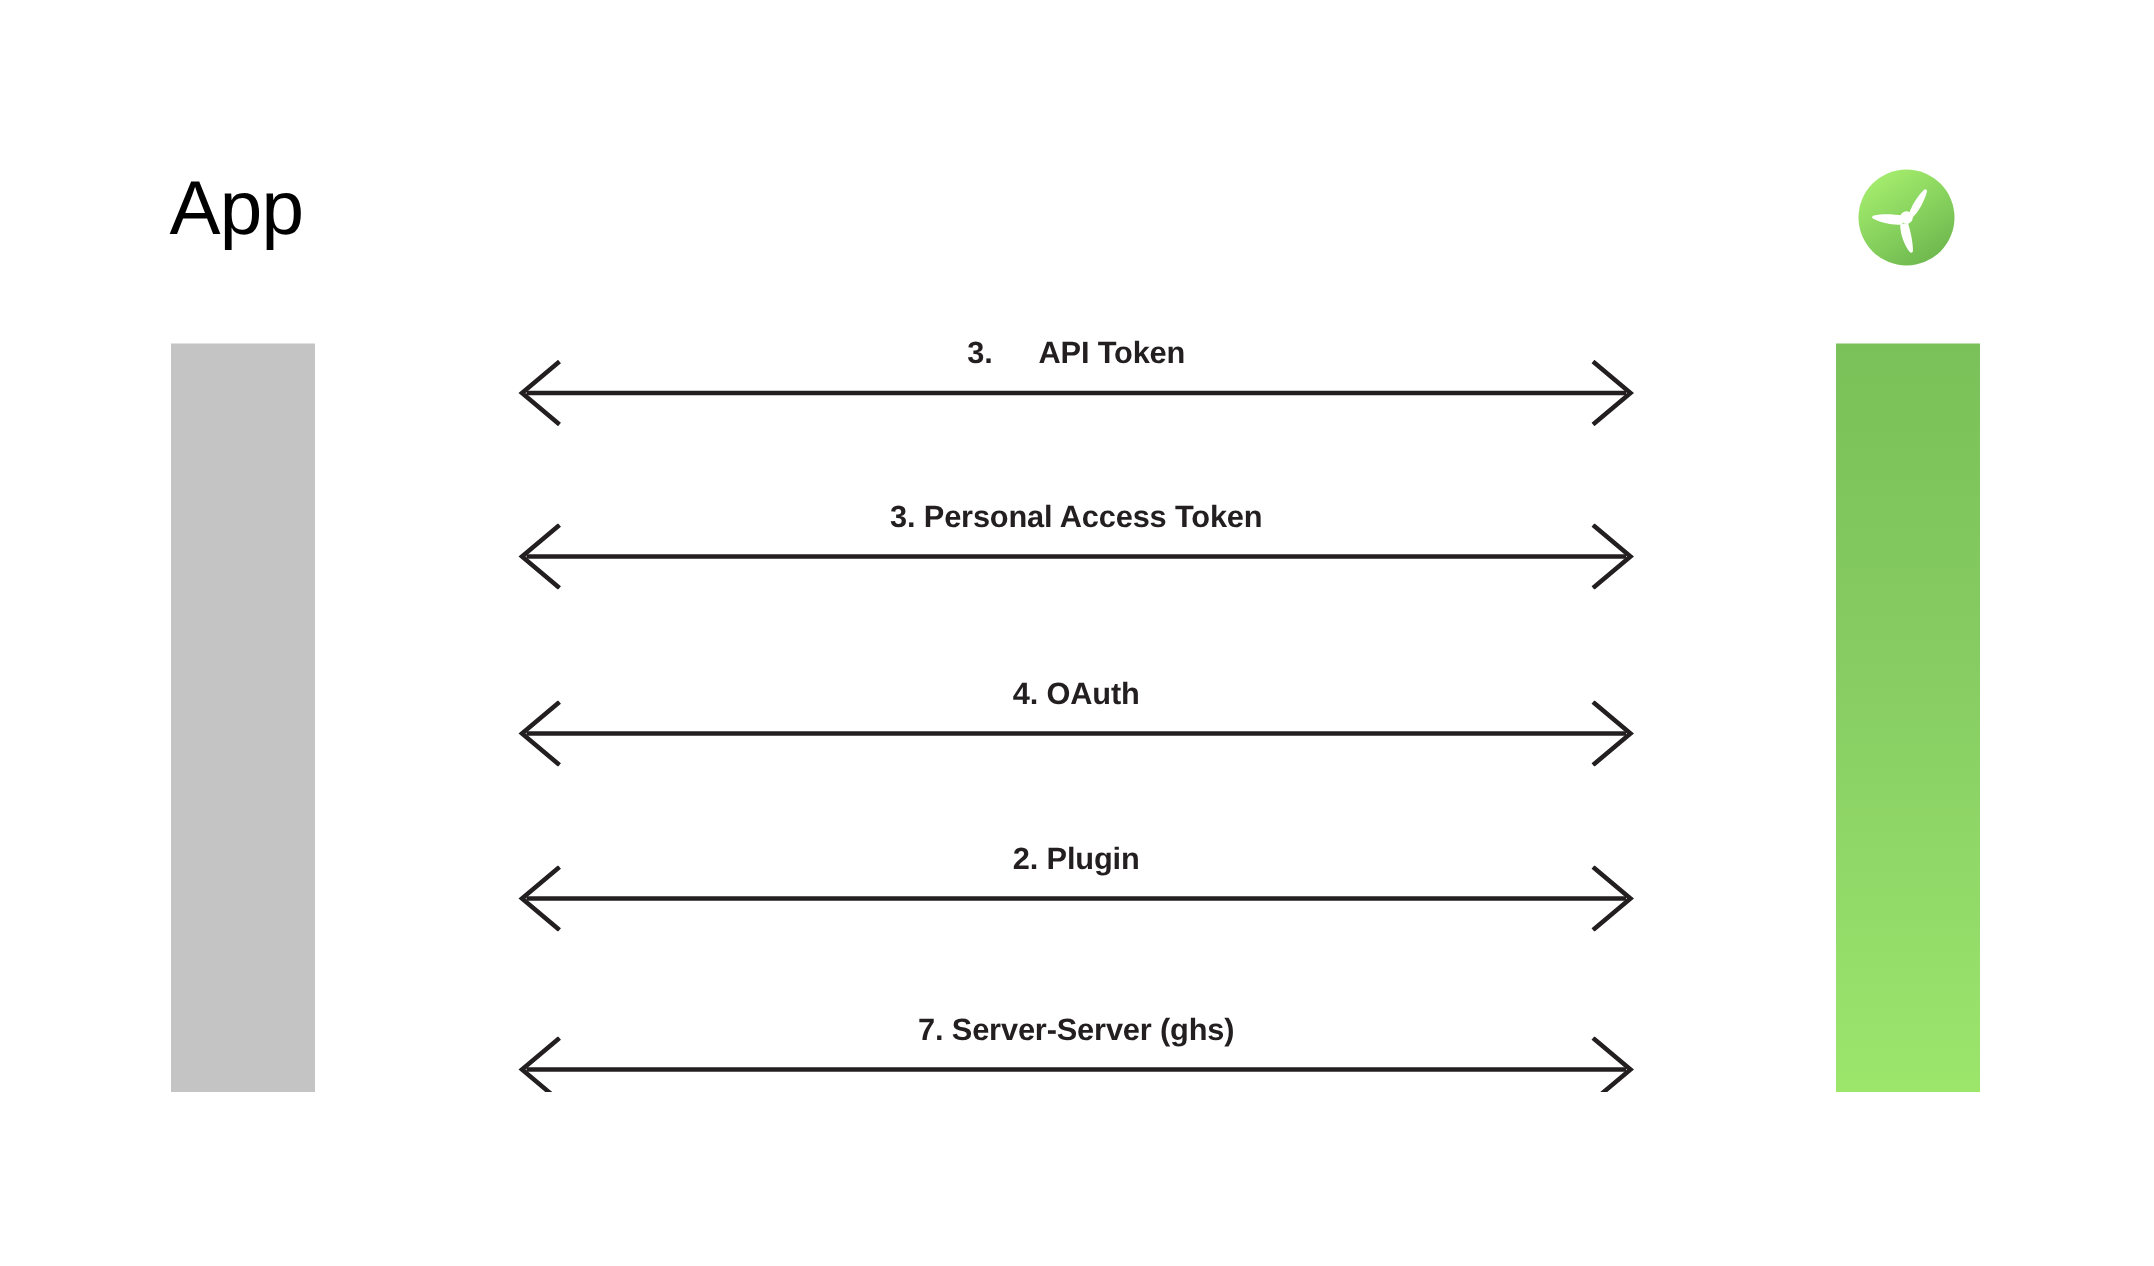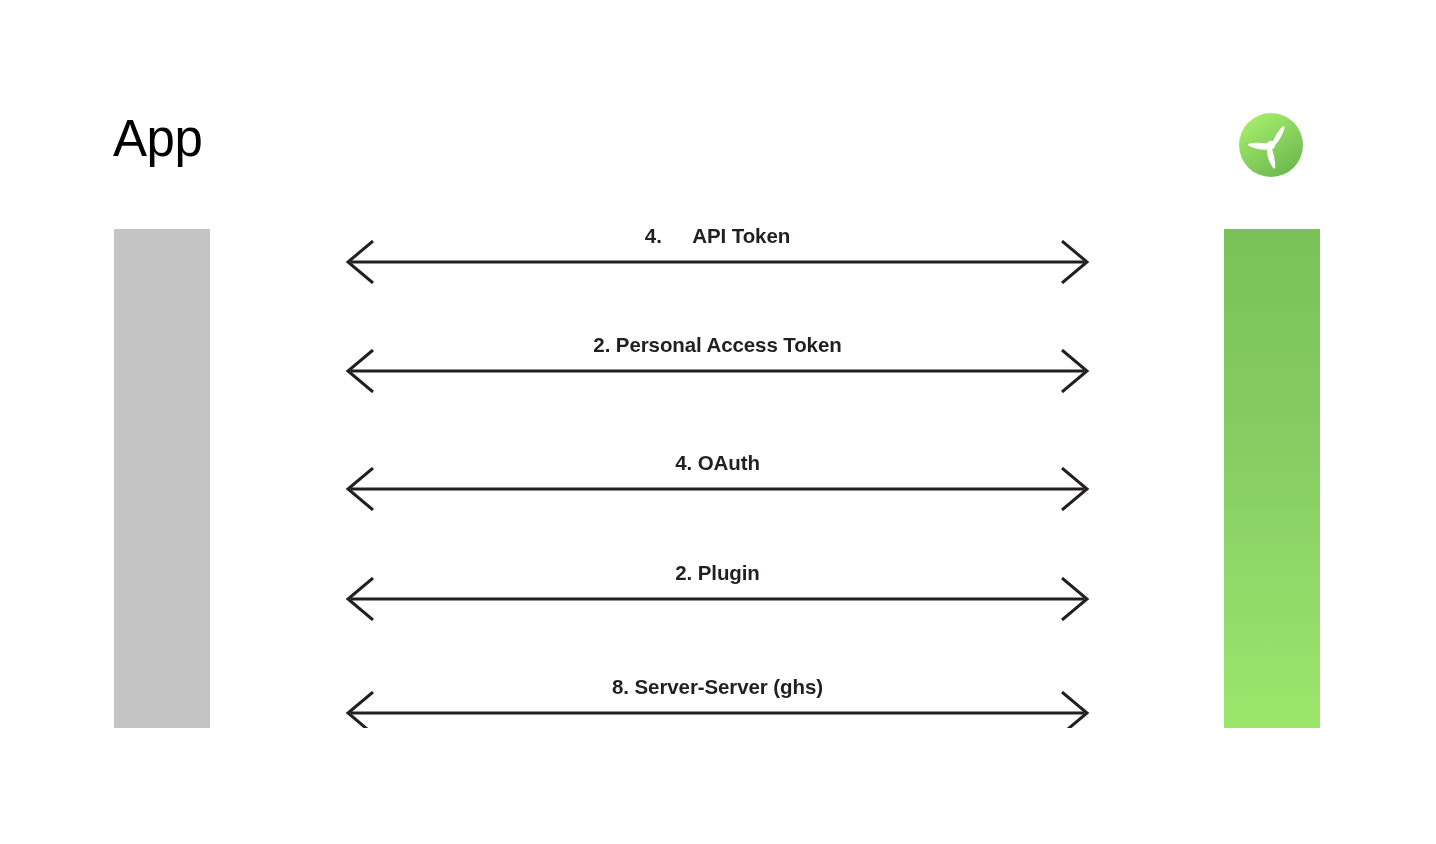--- a/index.html
+++ b/index.html
@@ -116,34 +116,34 @@
 
       <path d="M34.0 36.6 C35.8 42.6 37.4 49.8 37.3 55.2 C37.3 56.5 36.0 57.0 35.2 56.0
                C31.3 51.1 28.8 43.8 28.8 37.6 Z" fill="#ffffff"></path>
     </svg>
   </div>
 
   <div class="lifeline lifeline-app"></div>
   <div class="lifeline lifeline-service"></div>
 
   <div class="message-row" style="top:262px;">
-    <div class="message-label">4.  API Token</div>
+    <div class="message-label">3.  API Token</div>
     <div class="message-arrow">
       <svg viewBox="0 0 745 44" xmlns="http://www.w3.org/2000/svg">
         <g fill="none" stroke="#231f20" stroke-width="3" stroke-linecap="butt" stroke-linejoin="miter">
           <line x1="6" y1="22" x2="739" y2="22"></line>
           <polyline points="28,1 3,22 28,43"></polyline>
           <polyline points="717,1 742,22 717,43"></polyline>
         </g>
       </svg>
     </div>
   </div>
 
   <div class="message-row" style="top:371px;">
-    <div class="message-label">2. Personal Access Token</div>
+    <div class="message-label">3. Personal Access Token</div>
     <div class="message-arrow">
       <svg viewBox="0 0 745 44" xmlns="http://www.w3.org/2000/svg">
         <g fill="none" stroke="#231f20" stroke-width="3" stroke-linecap="butt" stroke-linejoin="miter">
           <line x1="6" y1="22" x2="739" y2="22"></line>
           <polyline points="28,1 3,22 28,43"></polyline>
           <polyline points="717,1 742,22 717,43"></polyline>
         </g>
       </svg>
     </div>
   </div>
@@ -168,21 +168,21 @@
         <g fill="none" stroke="#231f20" stroke-width="3" stroke-linecap="butt" stroke-linejoin="miter">
           <line x1="6" y1="22" x2="739" y2="22"></line>
           <polyline points="28,1 3,22 28,43"></polyline>
           <polyline points="717,1 742,22 717,43"></polyline>
         </g>
       </svg>
     </div>
   </div>
 
   <div class="message-row" style="top:713px;">
-    <div class="message-label">8. Server-Server (ghs)</div>
+    <div class="message-label">7. Server-Server (ghs)</div>
     <div class="message-arrow">
       <svg viewBox="0 0 745 44" xmlns="http://www.w3.org/2000/svg">
         <g fill="none" stroke="#231f20" stroke-width="3" stroke-linecap="butt" stroke-linejoin="miter">
           <line x1="6" y1="22" x2="739" y2="22"></line>
           <polyline points="28,1 3,22 28,43"></polyline>
           <polyline points="717,1 742,22 717,43"></polyline>
         </g>
       </svg>
     </div>
   </div>

